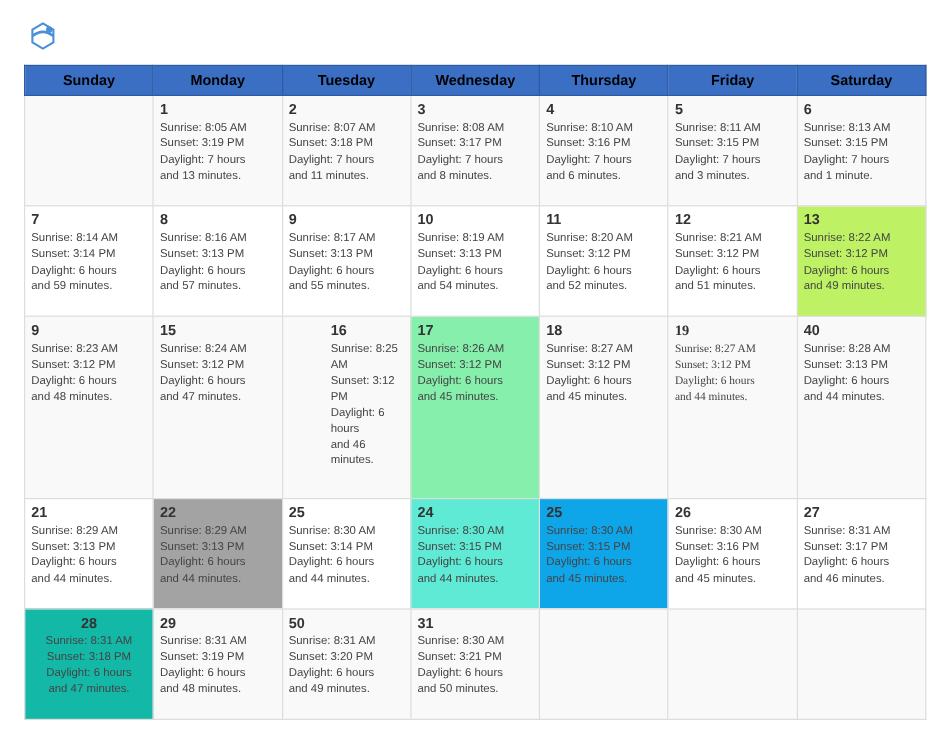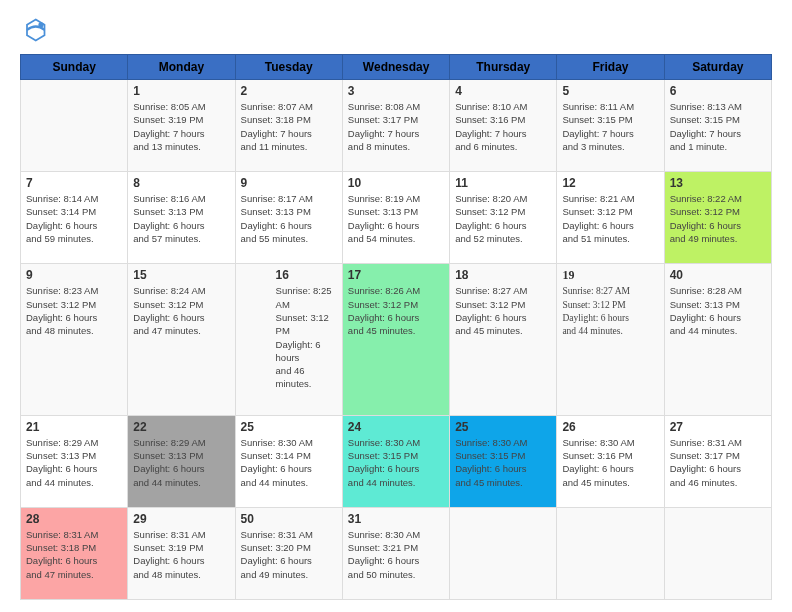--- a/index.html
+++ b/index.html
@@ -241,21 +241,21 @@
           <td style="background-color: rgb(255, 255, 255);">
             <span class="day-num">26</span>
             <div class="cell-content">Sunrise: 8:30 AM<br>Sunset: 3:16 PM<br>Daylight: 6 hours<br>and 45 minutes.</div>
           </td>
           <td style="background-color: rgb(255, 255, 255);">
             <span class="day-num">27</span>
             <div class="cell-content">Sunrise: 8:31 AM<br>Sunset: 3:17 PM<br>Daylight: 6 hours<br>and 46 minutes.</div>
           </td>
         </tr>
         <tr>
-          <td style="background-color: #fca5a5;">
+          <td style="background-color: #14b8a6; text-align: center;">
             <span class="day-num">28</span>
             <div class="cell-content">Sunrise: 8:31 AM<br>Sunset: 3:18 PM<br>Daylight: 6 hours<br>and 47 minutes.</div>
           </td>
           <td style="background-color: rgb(249, 249, 249); margin-top: 29px;">
             <span class="day-num">29</span>
             <div class="cell-content">Sunrise: 8:31 AM<br>Sunset: 3:19 PM<br>Daylight: 6 hours<br>and 48 minutes.</div>
           </td>
           <td style="background-color: rgb(249, 249, 249);">
             <span class="day-num">50</span>
             <div class="cell-content">Sunrise: 8:31 AM<br>Sunset: 3:20 PM<br>Daylight: 6 hours<br>and 49 minutes.</div>

